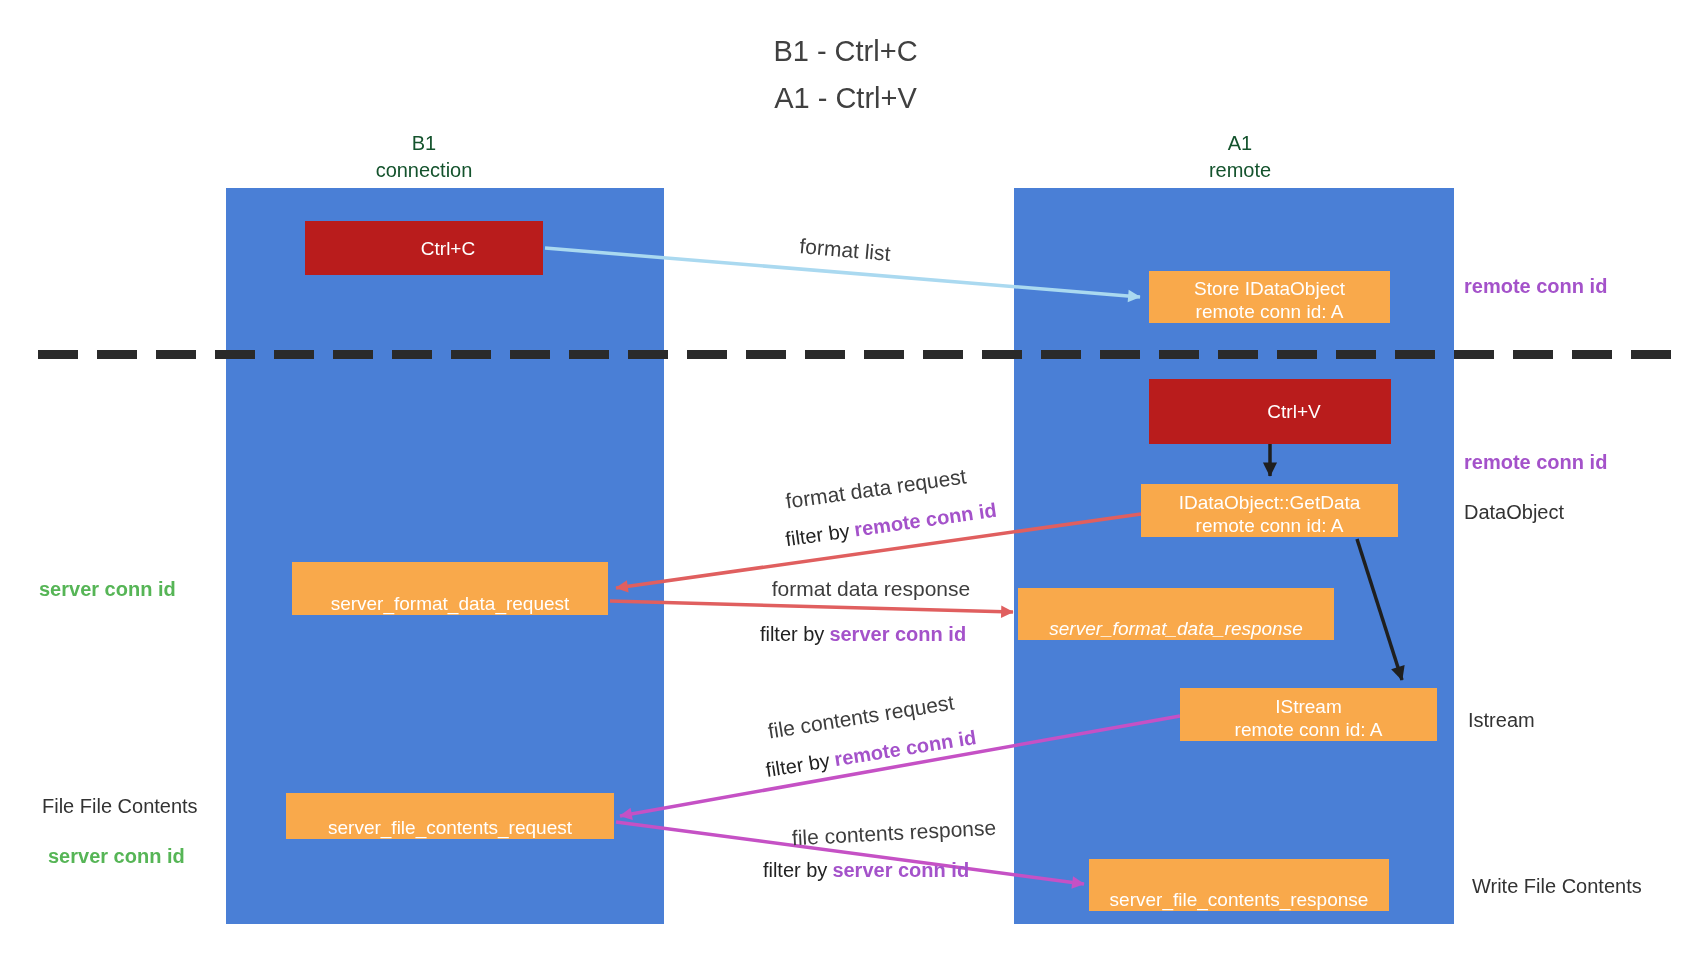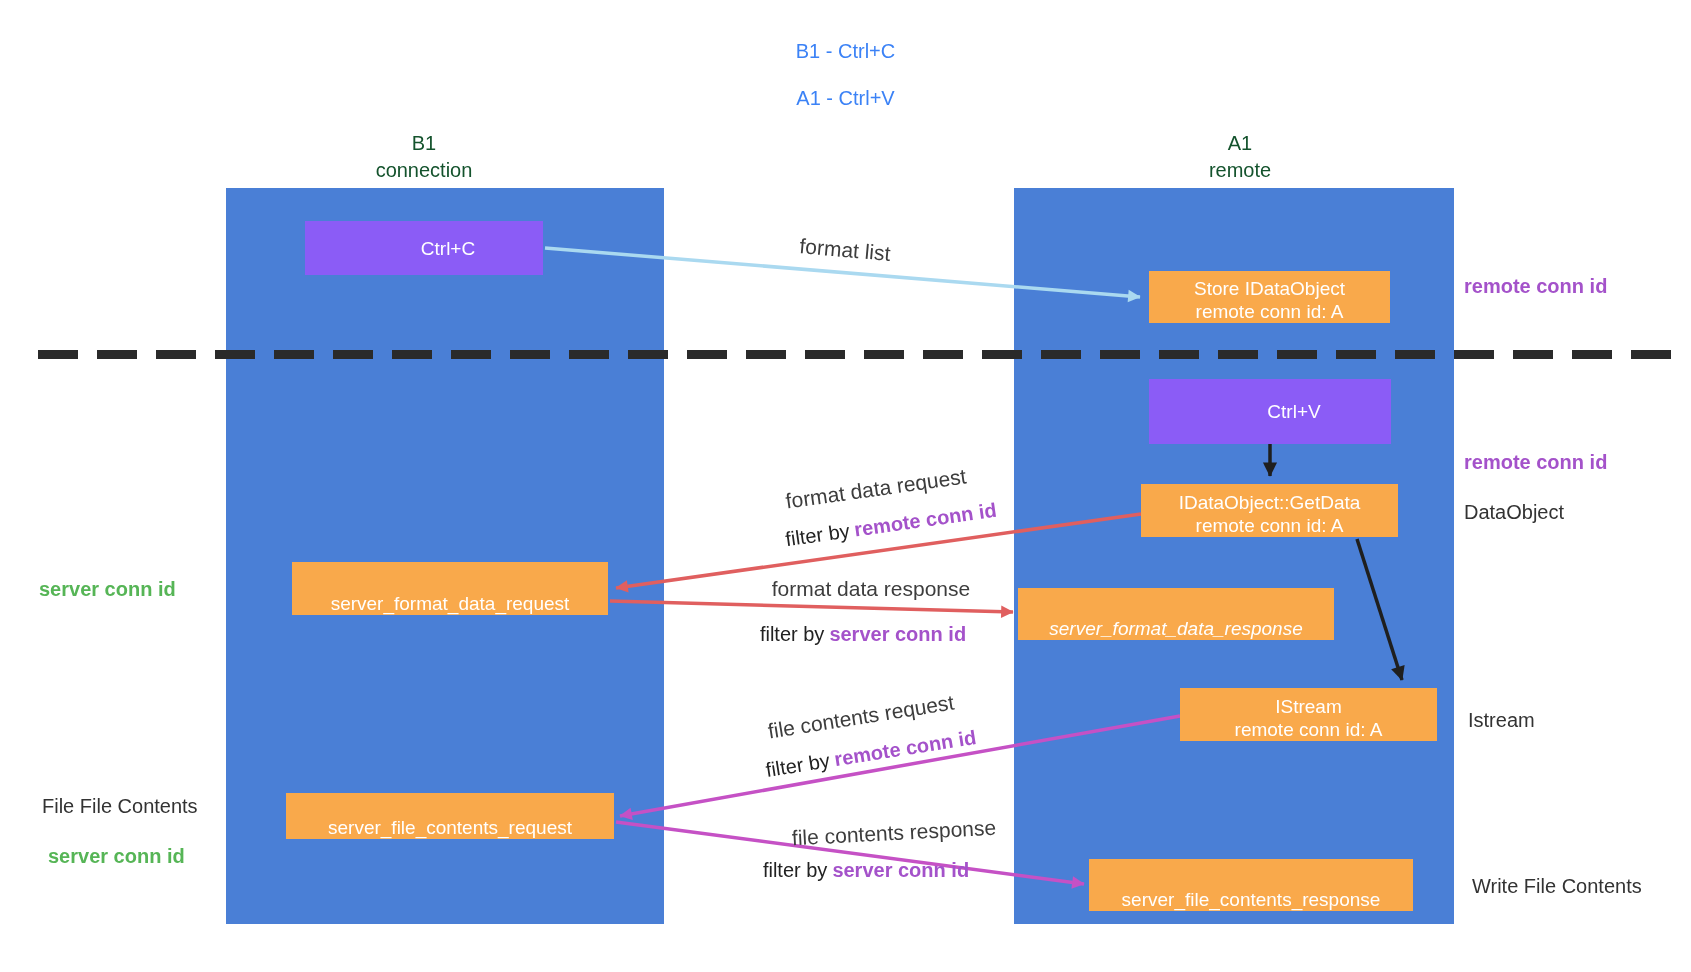--- a/index.html
+++ b/index.html
@@ -1,36 +1,36 @@
 <!DOCTYPE html>
 <html><head>
 <meta charset="utf-8">
 <style>
   * { margin:0; padding:0; box-sizing:border-box; }
   html,body { background:#ffffff; }
   body { font-family:"Liberation Sans","DejaVu Sans",sans-serif; }
   .canvas { position:relative; width:1691px; height:972px; background:#ffffff; overflow:hidden; }
 
   .title { position:absolute; left:0; right:0; top:28px; text-align:center;
-           font-size:20px; line-height:47px; color:#3b82f6; }
+           font-size:29px; line-height:47px; color:#404040; }
 
   .lane-header { position:absolute; transform:translateX(-50%); text-align:center;
                  font-size:20px; line-height:27px; color:#14532d; }
 
   .lane { position:absolute; background:#4a7fd6; top:188px; height:736px; }
   .lane.left  { left:226px; width:438px; }
   .lane.right { left:1014px; width:440px; }
 
   .dashes { position:absolute; left:38px; top:350px; width:1636px; height:9px;
             background:repeating-linear-gradient(90deg,#2a2a2a 0 40px,transparent 40px 59px); }
 
   .box { position:absolute; display:flex; flex-direction:column; align-items:center;
          justify-content:center; color:#ffffff; font-size:19px; line-height:23px;
          text-align:center; white-space:nowrap; }
-  .box.green  { background:#8b5cf6;padding-left:48px; }
+  .box.green  { background:#b91c1c;padding-left:48px; }
   .box.orange { background:#f9a94b;justify-content:flex-end; }
 
   .arrows { position:absolute; left:0; top:0; width:1691px; height:972px; pointer-events:none; }
 
   .ann { position:absolute; transform:translate(-50%,-50%); font-size:20px;
          color:#3d3d3d; white-space:nowrap; }
   .ann.r5  { transform:translate(-50%,-50%) rotate(5deg); }
   .ann.rm8 { transform:translate(-50%,-50%) rotate(-8deg); }
   .ann.rm9 { transform:translate(-50%,-50%) rotate(-9deg); }
   .ann.rm3 { transform:translate(-50%,-50%) rotate(-3deg); }
@@ -119,21 +119,21 @@
 
   <div class="box orange" style="left:1180px; top:688px; width:257px; height:53px;">
     <span>IStream</span>
     <span>remote conn id: A</span>
   </div>
 
   <div class="box orange" style="left:286px; top:793px; width:328px; height:46px;">
     <span>server_file_contents_request</span>
   </div>
 
-  <div class="box orange" style="left:1089px; top:859px; width:324px; height:52px;">
+  <div class="box orange" style="left:1089px; top:859px; width:300px; height:52px;">
     <span>server_file_contents_response</span>
   </div>
 
   <div class="ann big r5" style="left:845px; top:250px;">format list</div>
 
   <div class="ann big rm8" style="left:876px; top:489px;">format data request</div>
   <div class="ann rm8" style="left:891px; top:525px;">
     <span class="plain">filter by</span><span class="purple">remote conn id</span>
   </div>
 

